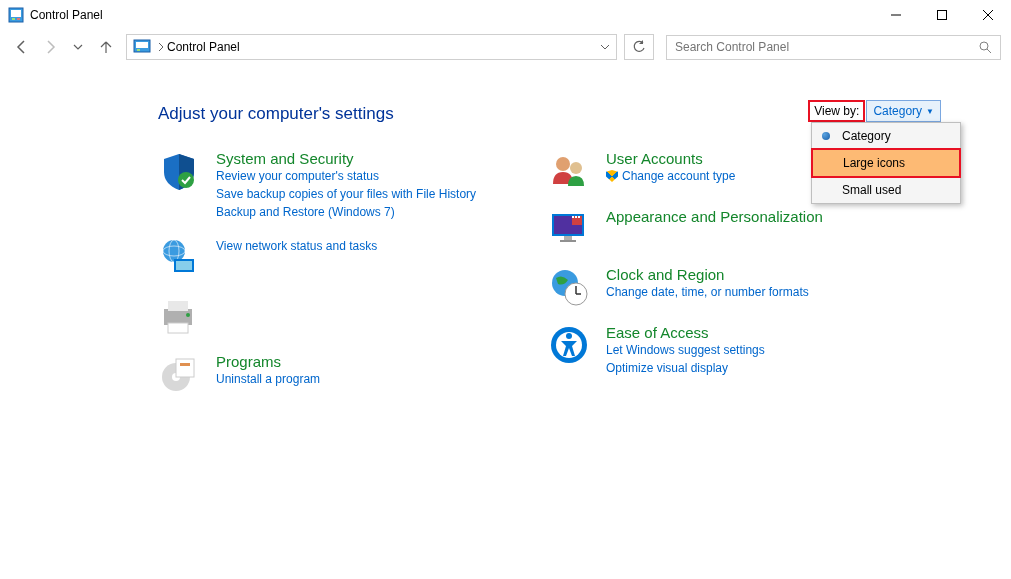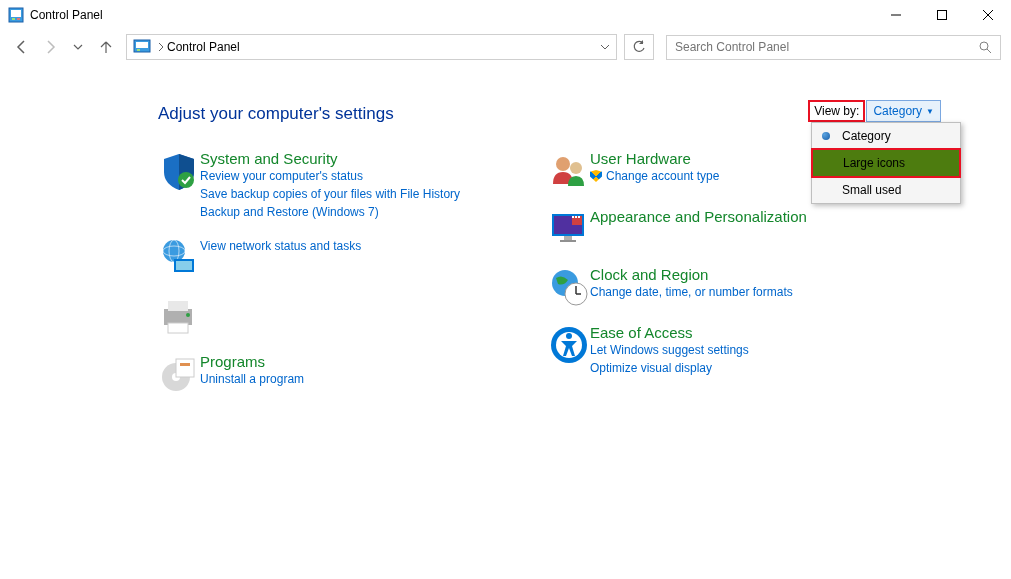--- a/index.html
+++ b/index.html
@@ -29,26 +29,26 @@
 
     .viewby-bar { position: absolute; right: 70px; top: 36px; display:flex; align-items:center; }
     .viewby-label-wrap { border: 2px solid #e81123; padding: 0 4px; height: 22px; display:flex; align-items:center; }
     .viewby-label { font-size: 12px; }
     .viewby-value-wrap { border: 1px solid #7aa7e0; background: #e6f1fb; height: 22px; padding: 0 6px; display:flex; align-items:center; margin-left:1px; color:#0066cc; gap:4px;}
     .viewby-value-wrap .tri { font-size: 8px; color:#0066cc;}
 
     .viewby-menu { position:absolute; right: 50px; top: 58px; width: 150px; background:#f5f5f5; border:1px solid #bfbfbf; box-shadow: 2px 2px 5px rgba(0,0,0,0.25);}
     .viewby-menu .item { height: 26px; display:flex; align-items:center; padding-left: 30px; font-size: 12px; position: relative;}
     .viewby-menu .item .bullet { position:absolute; left:10px; width:8px; height:8px; border-radius:50%; background: radial-gradient(circle at 30% 30%, #5aa3e0, #1a5fa8); }
-    .viewby-menu .item.highlight { background:#4d7c0f; }
+    .viewby-menu .item.highlight { background:#fdba74; }
     .viewby-menu .item.highlight-wrap { border: 2px solid #e81123; margin:-1px; }
 
     .cats { display:flex; gap: 60px; }
     .col { width: 330px; display:flex; flex-direction:column; gap: 16px;}
-    .cat { display:flex; gap: 0; }
+    .cat { display:flex; gap: 16px; }
     .cat-icon { width: 42px; height: 42px; flex-shrink:0; }
     .cat-body { }
     .cat-title { color:#13862b; font-size: 15px; font-weight:400; }
     .cat-link { color:#0066cc; font-size: 12px; display:block; line-height: 1.5; }
     .cat-link.shield::before { content:""; display:inline-block; width:12px; height:12px; margin-right:4px; vertical-align:-2px; background: conic-gradient(from 45deg, #0078d7 0 25%, #ffb900 25% 50%, #0078d7 50% 75%, #ffb900 75% 100%); clip-path: polygon(50% 0,100% 15%,100% 55%,50% 100%,0 55%,0 15%);}
 
     svg { display:block; }
   </style>
 </head>
 <body>
@@ -239,21 +239,21 @@
       <div class="cat">
         <div class="cat-icon">
           <svg width="42" height="42">
               <circle cx="15" cy="14" r="7" fill="#e0a070"></circle>
               <path d="M5 34 Q5 22 15 22 Q25 22 25 34 Z" fill="#d04040"></path>
               <circle cx="28" cy="18" r="6" fill="#e0c090"></circle>
               <path d="M20 36 Q20 26 28 26 Q36 26 36 36 Z" fill="#2ea043"></path>
             </svg>
         </div>
         <div class="cat-body">
-          <div class="cat-title">User Hardware</div>
+          <div class="cat-title">User Accounts</div>
           <a class="cat-link shield">Change account type</a>
         </div>
       </div>
 
       <div class="cat">
         <div class="cat-icon">
           <svg width="42" height="42">
               <rect x="4" y="6" width="32" height="22" fill="#0078d7"></rect>
               <rect x="6" y="8" width="28" height="18" fill="#5030a0"></rect>
               <rect x="24" y="8" width="10" height="9" fill="#d04040"></rect>

